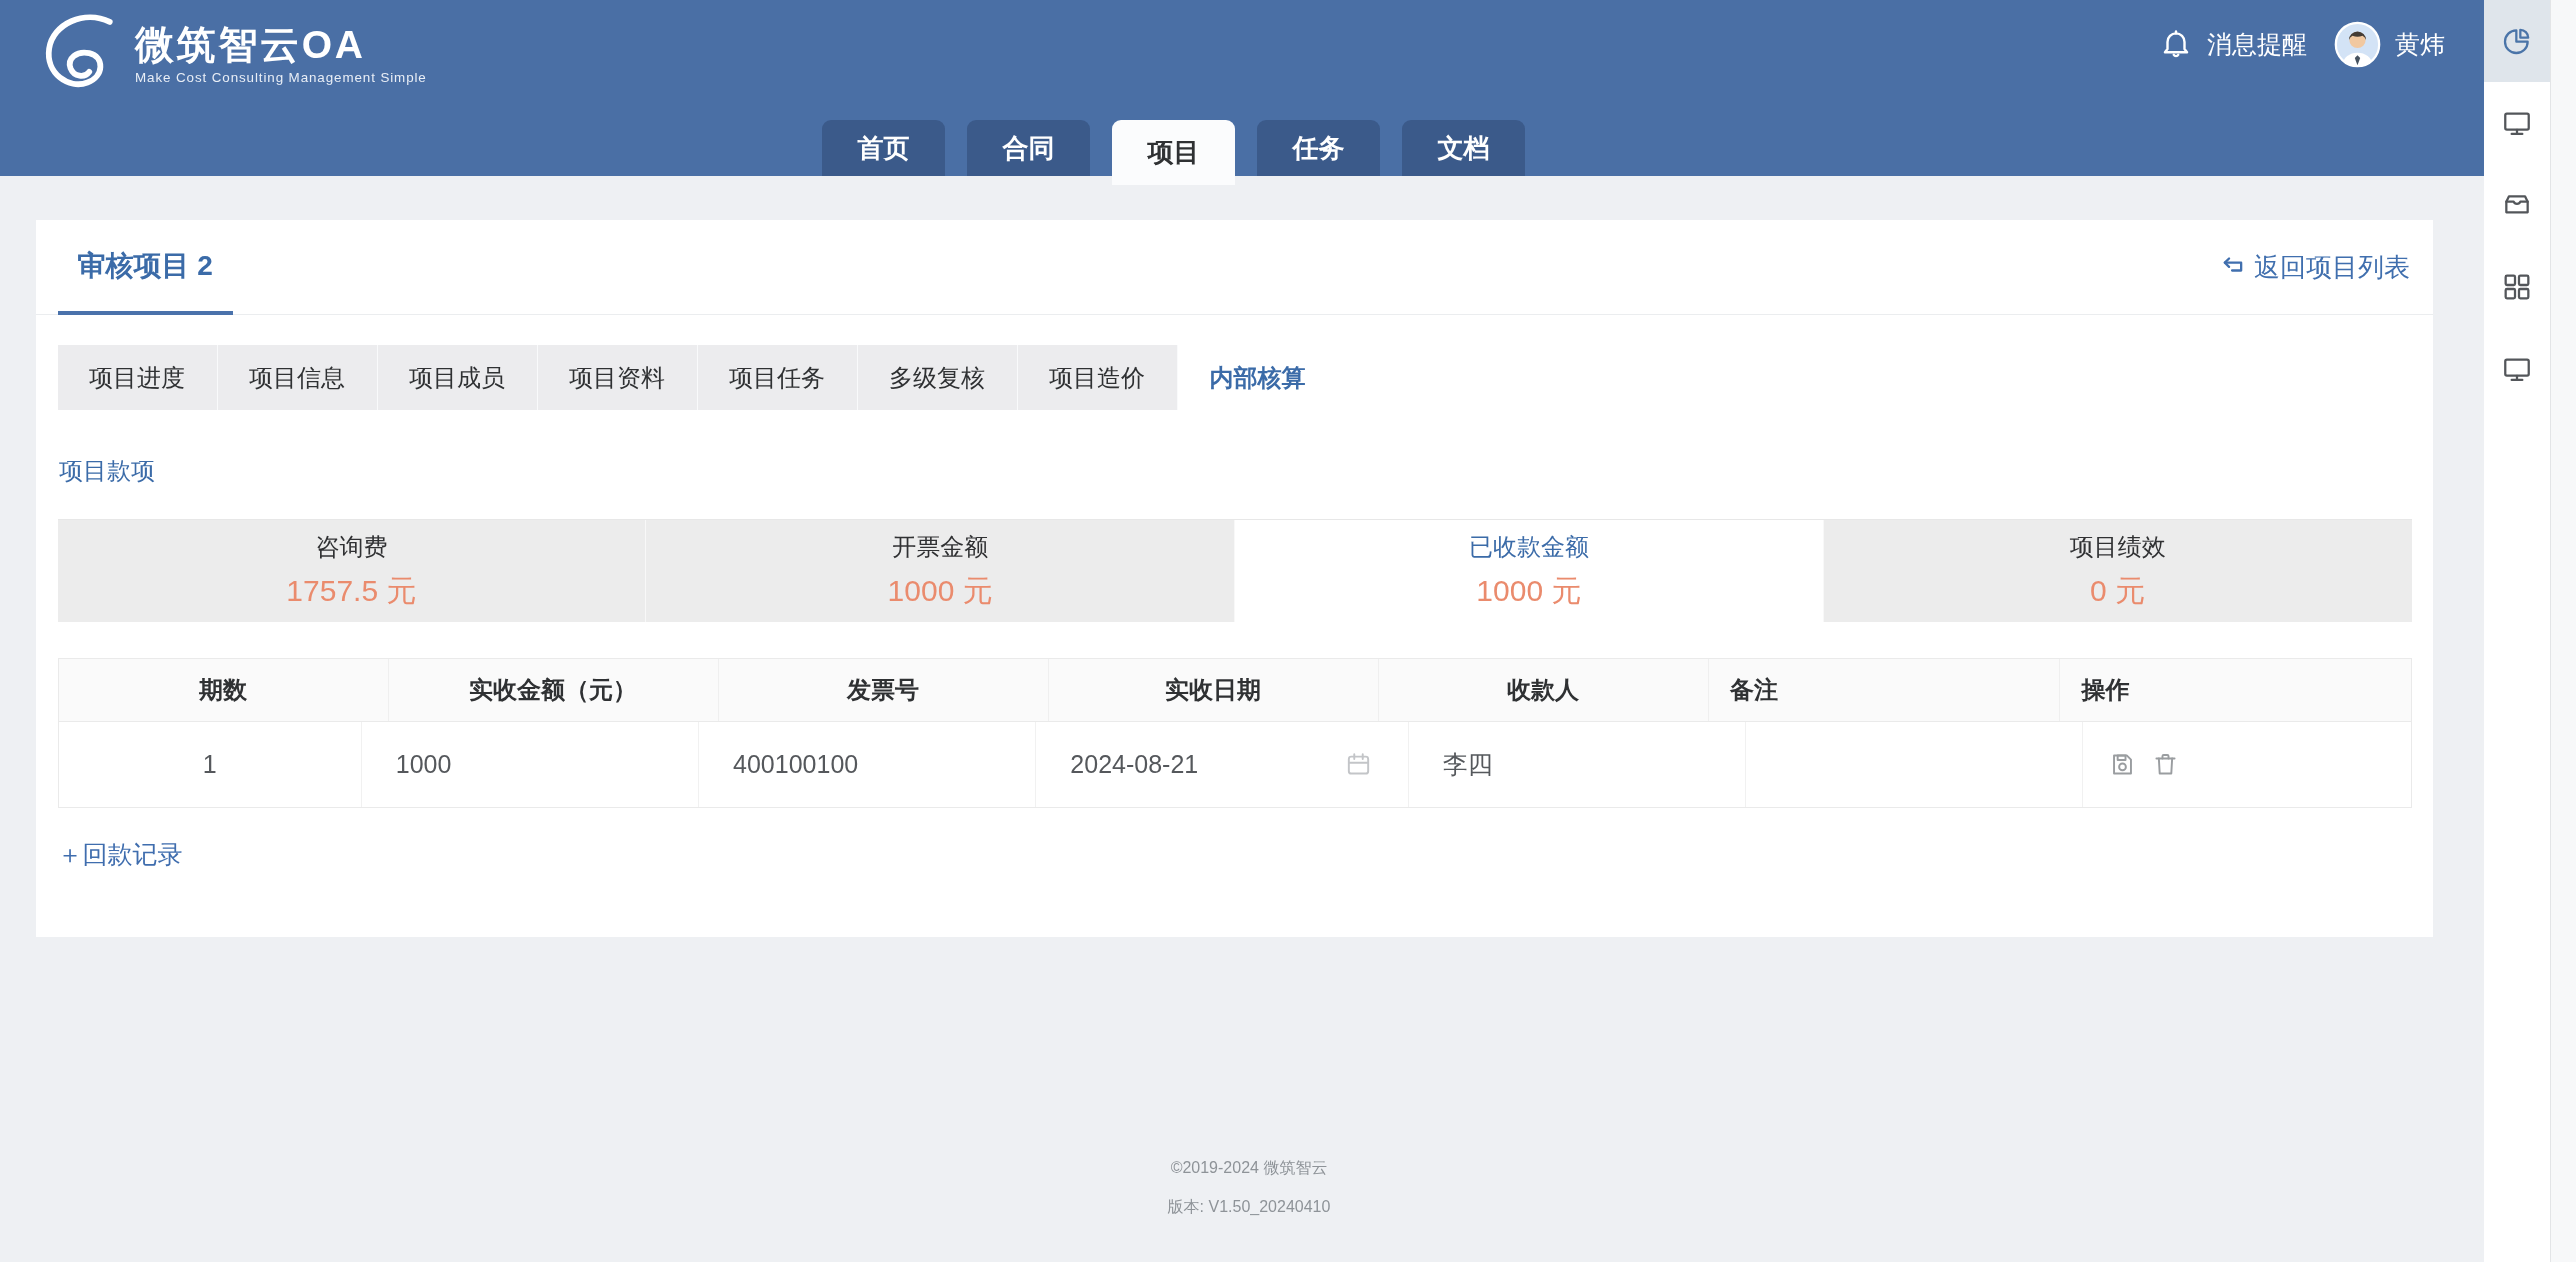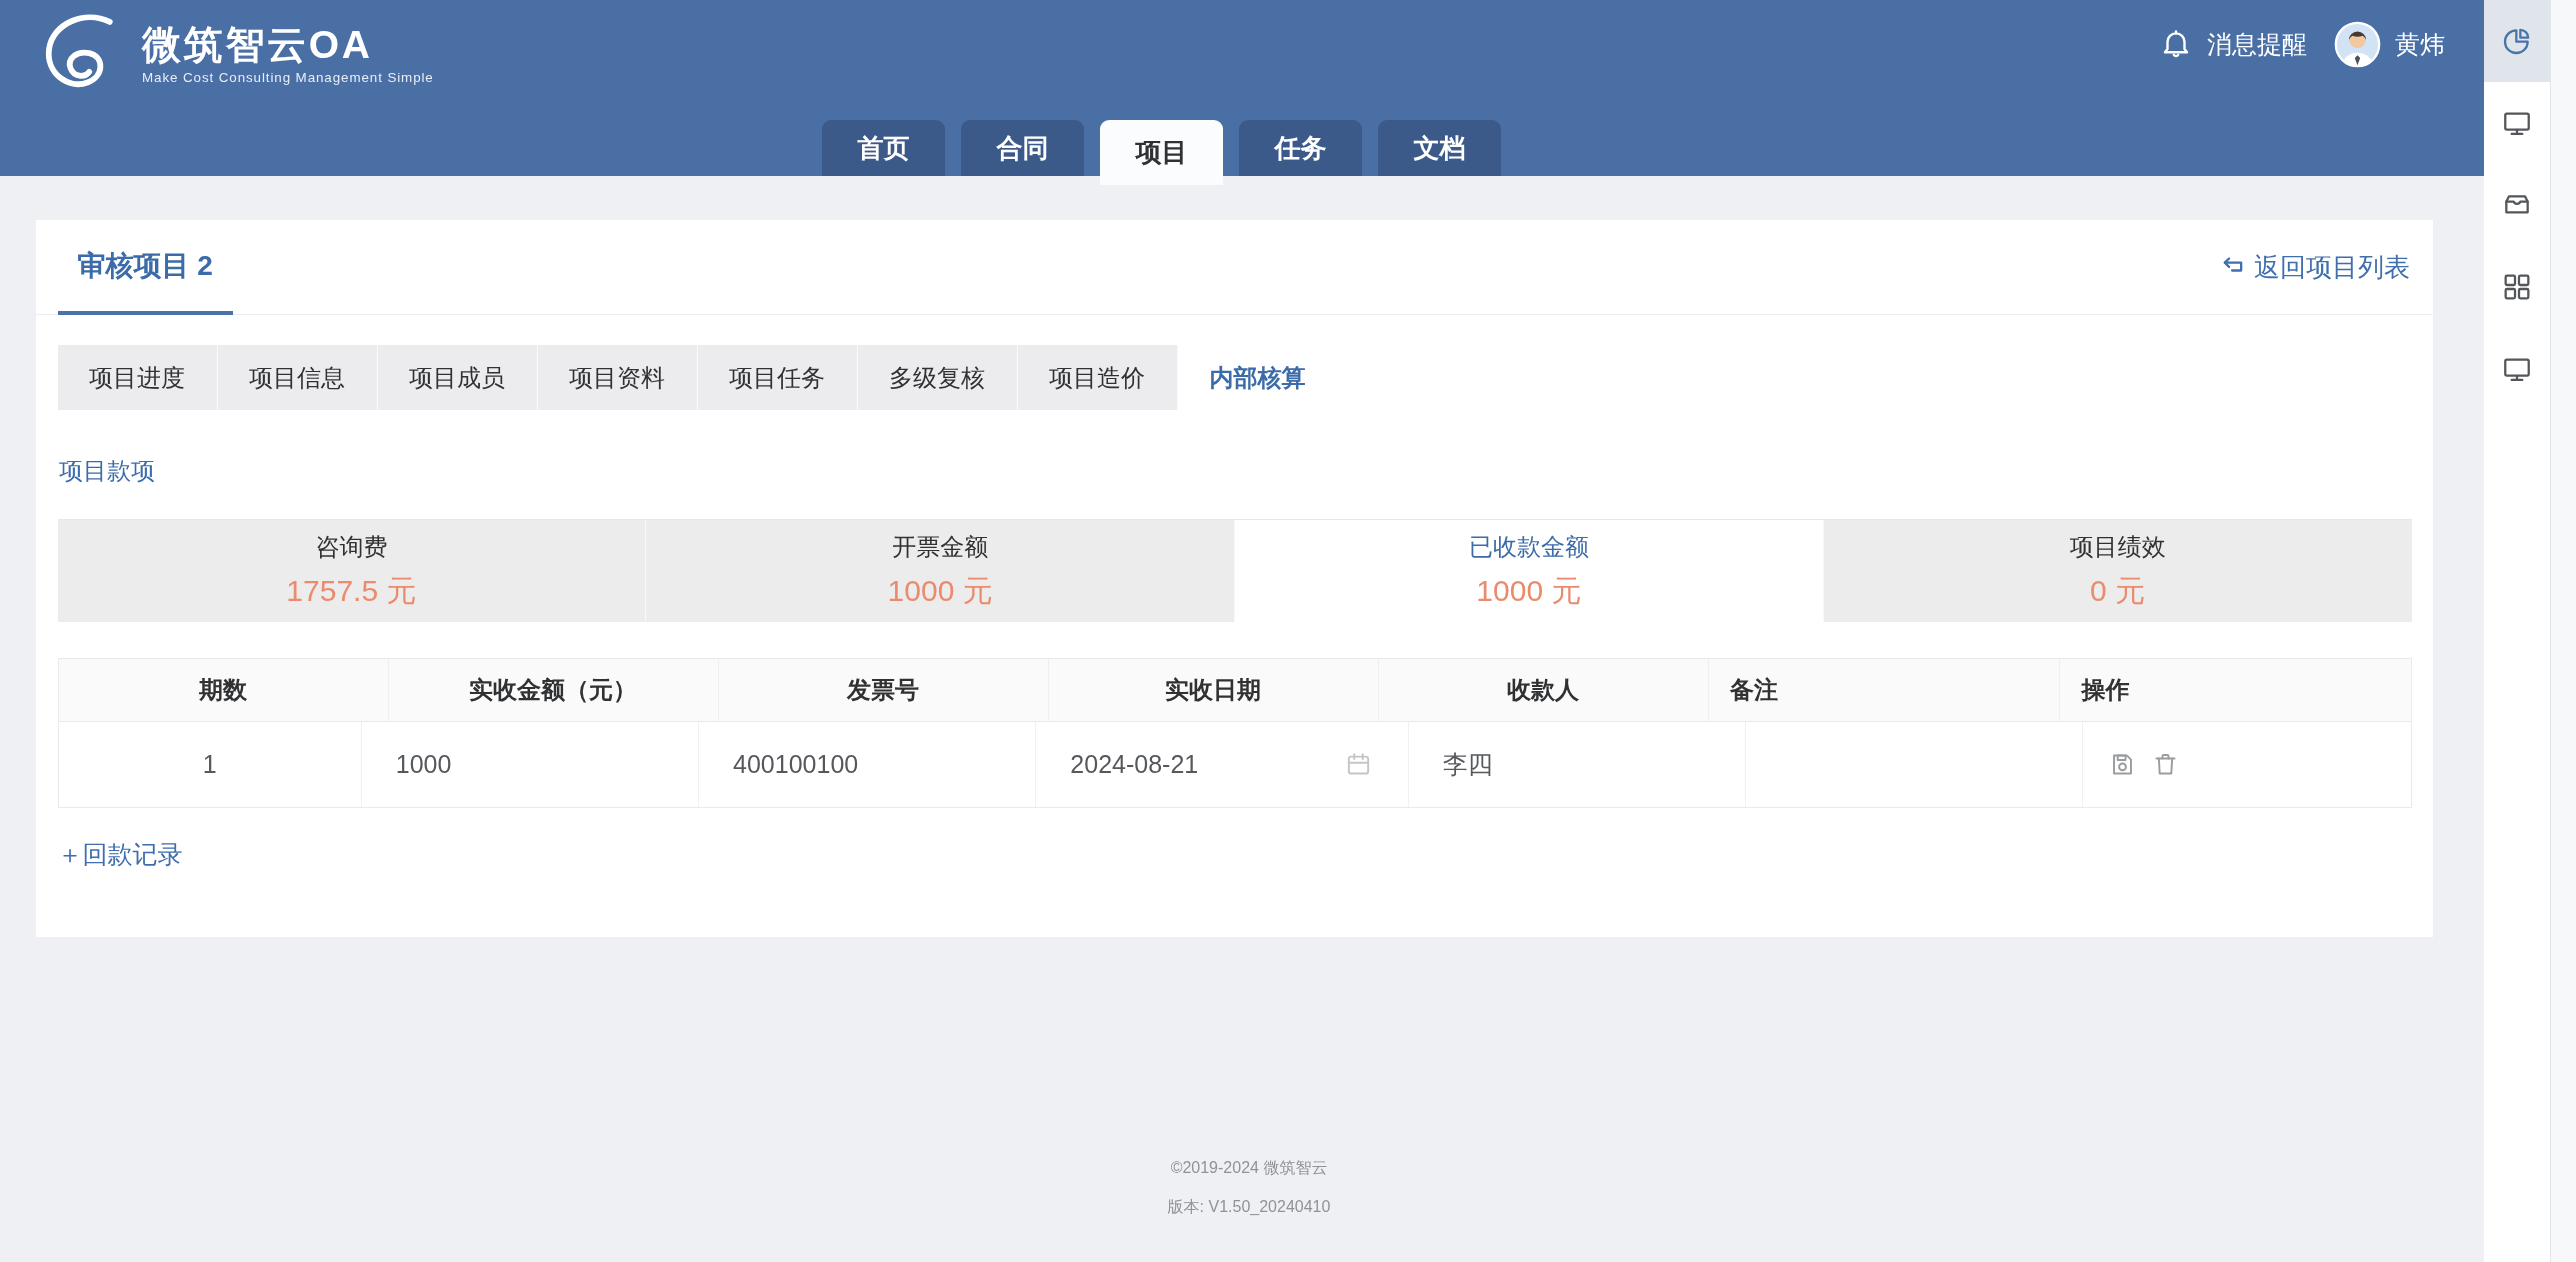--- a/index.html
+++ b/index.html
@@ -9,40 +9,40 @@
     background: #eef0f3;
     position: relative;
     color: #303133;
   }
 
   
   #header {
     position: absolute; left: 0; top: 0; width: 2484px; height: 176px;
     background: #4a6fa5;
   }
-  .logo { position: absolute; left: 38px; top: 12.5px; display: flex; align-items: center; gap: 14px; }
+  .logo { position: absolute; left: 38px; top: 12.5px; display: flex; align-items: center; gap: 7px; }
   .logo-swirl { width: 90px; height: 82px; }
   .logo-name { font-size: 39px; font-weight: bold; color: #ffffff; letter-spacing: 2.7px; line-height: 45px; }
   .logo-tagline { font-size: 13.4px; color: #e9eef6; letter-spacing: 0.9px; margin-top: 2.7px; }
 
   .header-right {
     position: absolute; right: 39px; top: 0; height: 88px;
     display: flex; align-items: center; gap: 14.3px; color: #ffffff;
   }
   .bell-wrap { width: 34px; height: 34px; color: #fff; }
   .notif-label { font-size: 25px; }
   .avatar { width: 47px; height: 47px; margin-left: 12.5px; }
   .user-name { font-size: 25px; }
 
   .nav-tabs {
     position: absolute; left: 822px; bottom: -9px;
     display: flex; align-items: flex-end;
   }
   .nav-tab {
-    width: 123px; height: 56px; margin-right: 16px; margin-bottom: 9px;
+    width: 123px; height: 56px; margin-right: 22px; margin-bottom: 9px;
     background: #3b5a8a; color: #ffffff;
     border-radius: 9px 9px 0 0;
     font-size: 26px; font-weight: 600;
     display: flex; align-items: center; justify-content: center;
     cursor: pointer;
   }
   .nav-tab.active {
     background: #fbfcfd; color: #2f3133; height: 65px; margin-bottom: 0;
   }
 

